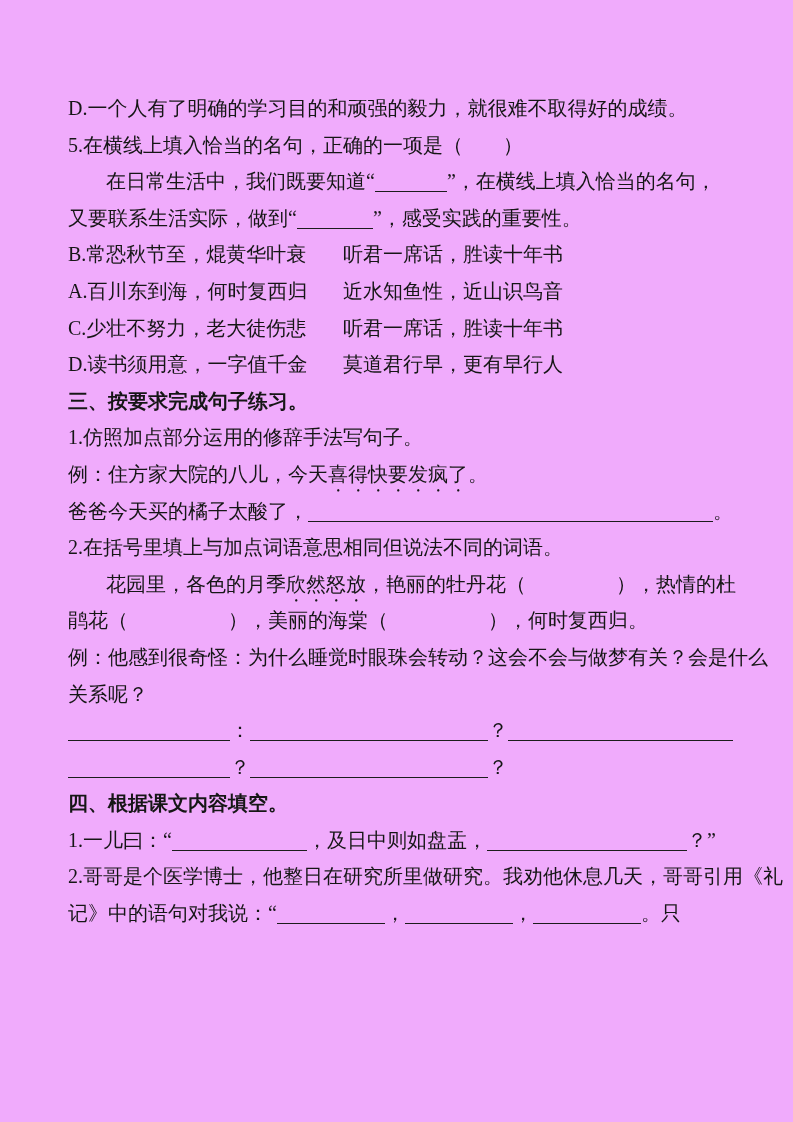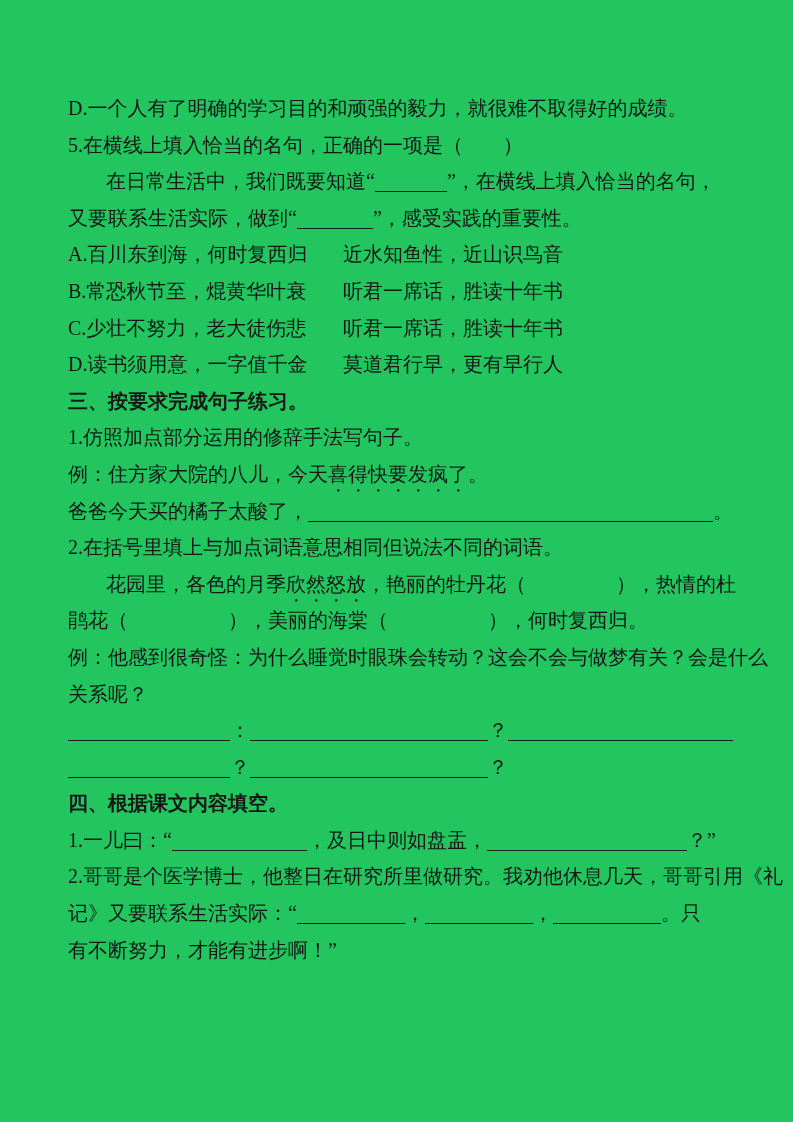--- a/index.html
+++ b/index.html
@@ -4,21 +4,21 @@
 <style>
   html, body {
     margin: 0;
     padding: 0;
     background: #ffffff;
   }
   .page {
     position: relative;
     width: 793px;
     height: 1122px;
-    background: #22c55e;
+    background: #f0abfc;
     color: #161616;
     font-family: "Liberation Serif", serif;
     font-size: 20px;
     overflow: hidden;
   }
   .content {
     position: absolute;
     left: 68px;
     top: 90px;
     width: 705px;
@@ -84,24 +84,24 @@
     <div class="line">
       <span>5.在横线上填入恰当的名句，正确的一项是（　　）</span>
     </div>
     <div class="line indent">
       <span>在日常生活中，我们既要知道“</span><span class="blank w72"></span><span>”，在横线上填入恰当的名句，</span>
     </div>
     <div class="line">
       <span>又要联系生活实际，做到“</span><span class="blank w76"></span><span>”，感受实践的重要性。</span>
     </div>
     <div class="line">
-      <span class="opt-left">A.百川东到海，何时复西归</span><span>近水知鱼性，近山识鸟音</span>
+      <span class="opt-left">B.常恐秋节至，焜黄华叶衰</span><span>听君一席话，胜读十年书</span>
     </div>
     <div class="line">
-      <span class="opt-left">B.常恐秋节至，焜黄华叶衰</span><span>听君一席话，胜读十年书</span>
+      <span class="opt-left">A.百川东到海，何时复西归</span><span>近水知鱼性，近山识鸟音</span>
     </div>
     <div class="line">
       <span class="opt-left">C.少壮不努力，老大徒伤悲</span><span>听君一席话，胜读十年书</span>
     </div>
     <div class="line">
       <span class="opt-left">D.读书须用意，一字值千金</span><span>莫道君行早，更有早行人</span>
     </div>
 
     <div class="line bold">
       <span>三、按要求完成句子练习。</span>
@@ -140,20 +140,17 @@
     <div class="line bold">
       <span>四、根据课文内容填空。</span>
     </div>
     <div class="line">
       <span>1.一儿曰：“</span><span class="blank w135"></span><span>，及日中则如盘盂，</span><span class="blank w200"></span><span>？”</span>
     </div>
     <div class="line">
       <span>2.哥哥是个医学博士，他整日在研究所里做研究。我劝他休息几天，哥哥引用《礼</span>
     </div>
     <div class="line">
-      <span>记》又要联系生活实际：“</span><span class="blank w108"></span><span>，</span><span class="blank w108"></span><span>，</span><span class="blank w108"></span><span>。只</span>
-    </div>
-    <div class="line">
-      <span>有不断努力，才能有进步啊！”</span>
+      <span>记》中的语句对我说：“</span><span class="blank w108"></span><span>，</span><span class="blank w108"></span><span>，</span><span class="blank w108"></span><span>。只</span>
     </div>
 
   </div>
 </div>
 
 </body></html>

